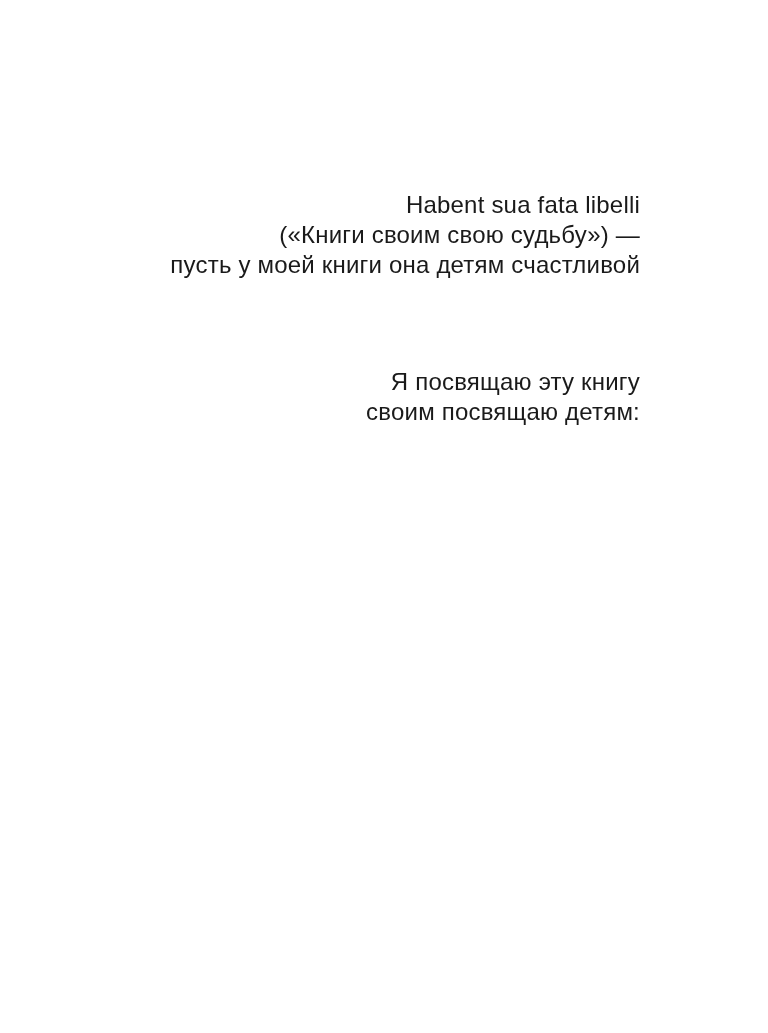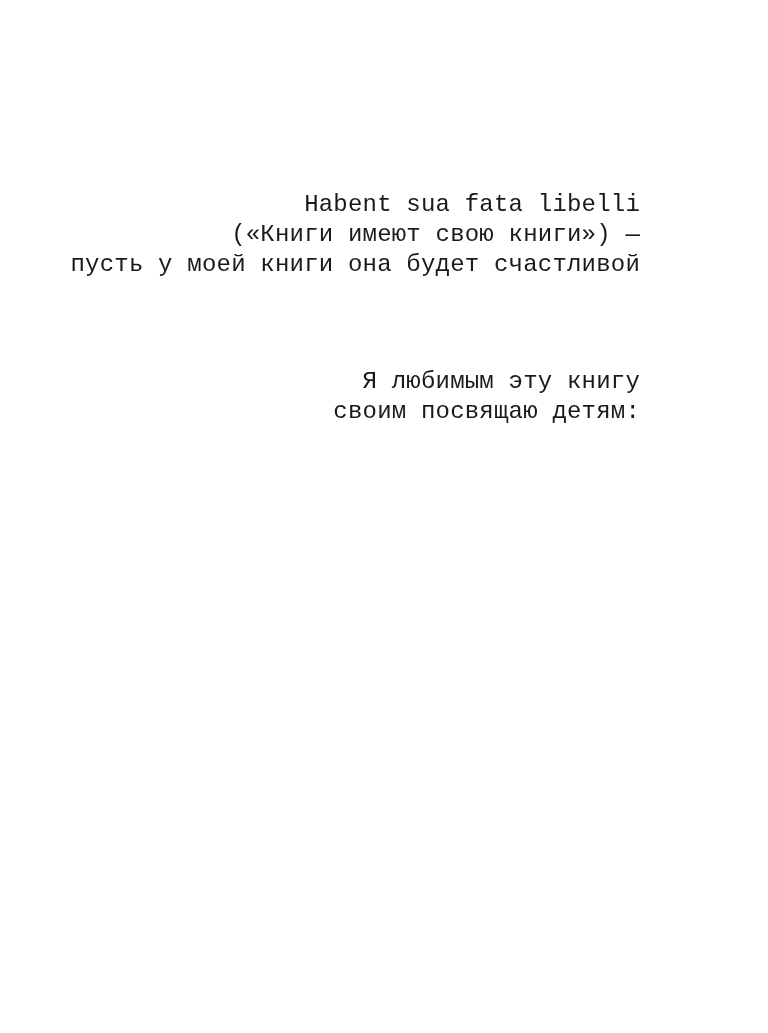--- a/index.html
+++ b/index.html
@@ -6,21 +6,21 @@
     margin: 0;
     padding: 0;
     background: #ffffff;
   }
   .page {
     position: relative;
     width: 768px;
     height: 866px;
     background: #ffffff;
     overflow: hidden;
-    font-family: Liberation Mono, monospace;
+    font-family: Liberation Sans, sans-serif;
   }
   .text-block {
     position: absolute;
     right: 128px;
     left: 60px;
     text-align: right;
     font-size: 24px;
     line-height: 30px;
     font-weight: 400;
     color: #1a1a1a;
@@ -36,22 +36,22 @@
     white-space: nowrap;
   }
 </style>
 </head>
 <body>
 
 <div class="page">
 
   <div class="text-block epigraph-block">
     <div class="text-line">Habent sua fata libelli</div>
-    <div class="text-line">(«Книги имеют свою книги») —</div>
-    <div class="text-line">пусть у моей книги она будет счастливой</div>
+    <div class="text-line">(«Книги своим свою судьбу») —</div>
+    <div class="text-line">пусть у моей книги она детям счастливой</div>
   </div>
 
   <div class="text-block dedication-block">
-    <div class="text-line">Я любимым эту книгу</div>
+    <div class="text-line">Я посвящаю эту книгу</div>
     <div class="text-line">своим посвящаю детям:</div>
   </div>
 
 </div>
 
 </body></html>

